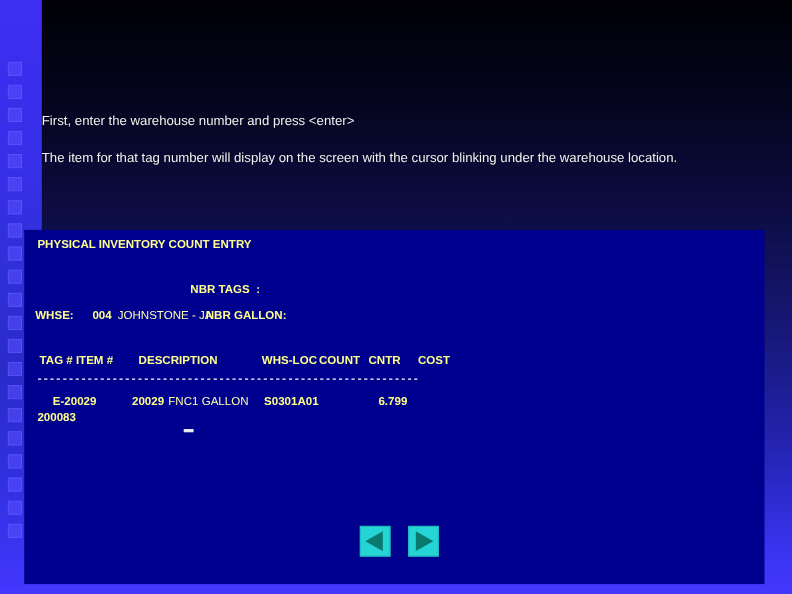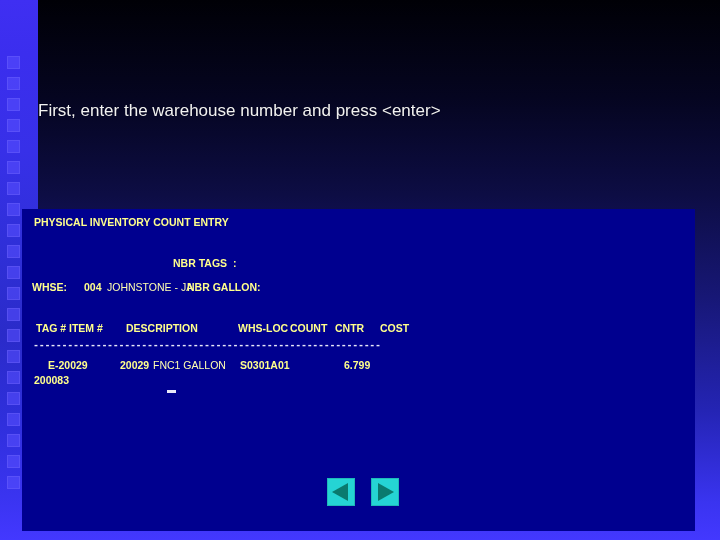--- a/index.html
+++ b/index.html
@@ -64,21 +64,21 @@
 
   
   #body-text {
     position: absolute;
     left: 38px;
     top: 101px;
     width: 650px;
   }
   #body-text .line {
     color: #f2f2f2;
-    font-size: 17px;
+    font-size: 12px;
     line-height: 19px;
     margin-bottom: 14px;
     text-shadow: 0 0 1px rgba(0,0,0,0.6);
   }
   #body-text .line:last-child { margin-bottom: 0; }
 
   
   #terminal {
     position: absolute;
     left: 22px;
@@ -166,20 +166,21 @@
     <div class="sq" style="top:392px"></div>
     <div class="sq" style="top:413px"></div>
     <div class="sq" style="top:434px"></div>
     <div class="sq" style="top:455px"></div>
     <div class="sq" style="top:476px"></div>
   </div>
 
 
   <div id="body-text">
     <div class="line">First, enter the warehouse number and press &lt;enter&gt;</div>
+    <div class="line">The item for that tag number will display on the screen with the cursor blinking under the warehouse location.</div>
   </div>
 
   <div id="terminal">
 
     <div class="t" style="left:12px; top:7px;">PHYSICAL INVENTORY COUNT ENTRY</div>
 
     <div class="t" style="left:151px; top:48px;">NBR TAGS  :</div>
 
     <div class="t" style="left:10px; top:72px;">WHSE:</div>
     <div class="t" style="left:62px; top:72px;">004</div>

